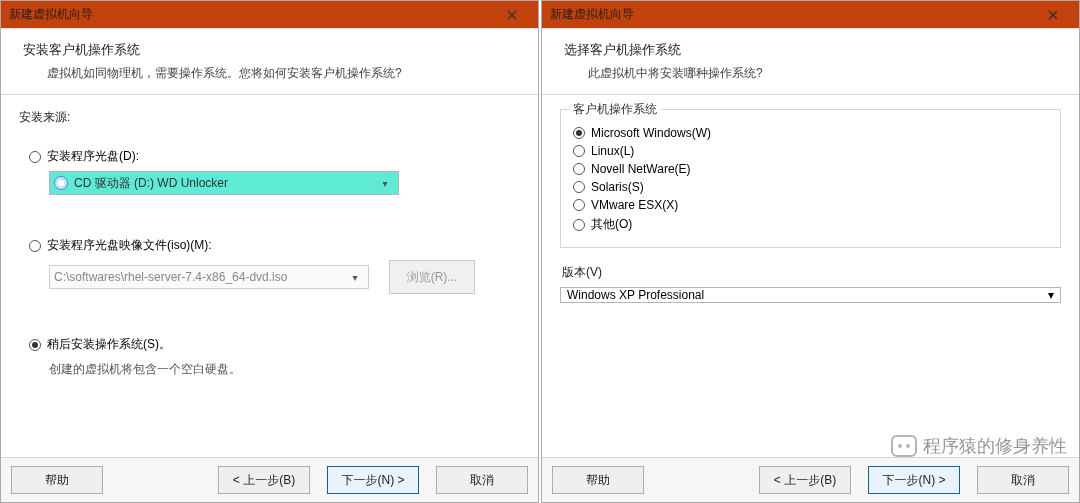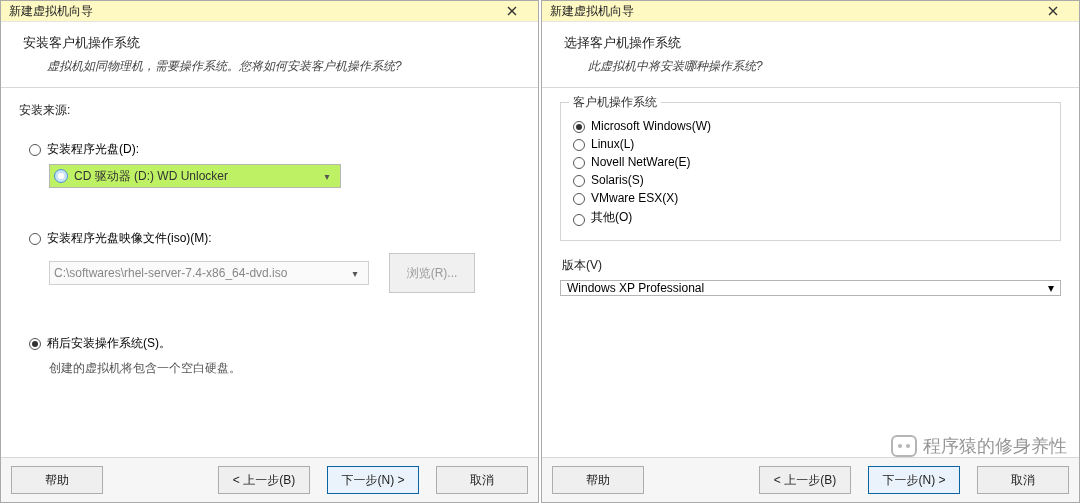--- a/index.html
+++ b/index.html
@@ -19,43 +19,43 @@
     display: flex;
     flex-direction: column;
     background: #fff;
     position: relative;
   }
   .wizard + .wizard { margin-left: 2px; }
   .titlebar {
     display: flex;
     justify-content: space-between;
     align-items: center;
-    height: 21px;
+    height: 28px;
     padding: 0 6px 0 8px;
-    background: #fef9c3;
+    background: #c2410c;
     border-bottom: 1px solid #e5e5e5;
   }
   .titlebar-text { font-size: 12px; color: #222; }
   .close-btn {
     width: 40px;
     height: 24px;
     display: flex;
     align-items: center;
     justify-content: center;
     color: #333;
     font-size: 14px;
     cursor: default;
   }
   .header {
     padding: 12px 22px 12px 22px;
     border-bottom: 1px solid #d8d8d8;
     background: #fff;
   }
   .header-title { font-weight: normal; font-size: 13px; color: #222; margin-bottom: 6px; }
-  .header-sub { color: #444; font-size: 12px; padding-left: 24px; font-style: italic; }
+  .header-sub { color: #444; font-size: 12px; padding-left: 24px; }
   .content {
     flex: 1;
     padding: 14px 18px 10px 18px;
     overflow: hidden;
   }
   .section-label { color: #222; margin-bottom: 10px; }
   .radio-row {
     display: flex;
     align-items: center;
     margin: 6px 0 6px 10px;
@@ -76,23 +76,23 @@
     width: 6px;
     height: 6px;
     background: #333;
     border-radius: 50%;
   }
   .indent { margin-left: 30px; }
   .dropdown {
     display: flex;
     align-items: center;
     border: 1px solid #b5b5b5;
-    background: #bef264;
+    background: #5eead4;
     height: 24px;
-    width: 292px;
+    width: 350px;
     padding: 0 4px;
     color: #333;
     position: relative;
   }
   .dropdown.disabled { color: #888; border-color: #cfcfcf; background: #fafafa; }
   .dropdown .dd-text { flex: 1; font-size: 12px; overflow: hidden; white-space: nowrap; }
   .dropdown .dd-arrow {
     width: 18px;
     text-align: center;
     color: #555;
@@ -101,21 +101,21 @@
   .cd-icon {
     width: 14px; height: 14px; border-radius: 50%;
     border: 1px solid #4a90d9;
     margin-right: 6px;
     position: relative;
     display: inline-block;
     background: radial-gradient(circle at center, #fff 0 3px, #c9e2f7 3px);
   }
   .iso-row { display: flex; gap: 20px; align-items: center; }
   .browse-btn {
-    width: 86px; height: 40px;
+    width: 86px; height: 34px;
     border: 1px solid #c8c8c8;
     background: #f0f0f0;
     color: #9a9a9a;
     font-size: 12px;
   }
   .helper-text { color: #555; margin: 8px 0 0 30px; }
   .os-group {
     border: 1px solid #d4d4d4;
     padding: 12px 12px 10px 12px;
     margin-bottom: 16px;
@@ -124,21 +124,21 @@
   .os-group-title {
     position: absolute;
     top: -9px;
     left: 8px;
     background: #fff;
     padding: 0 4px;
     color: #333;
   }
   .os-radio-row {
     display: flex;
-    align-items: flex-end;
+    align-items: center;
     gap: 6px;
     margin: 4px 0;
   }
   .version-label { margin: 6px 0 6px 2px; color: #222; }
   .version-dd {
     width: 100%;
     height: 16px;
     border: 1px solid #b5b5b5;
     background: #fff;
     display: flex;

